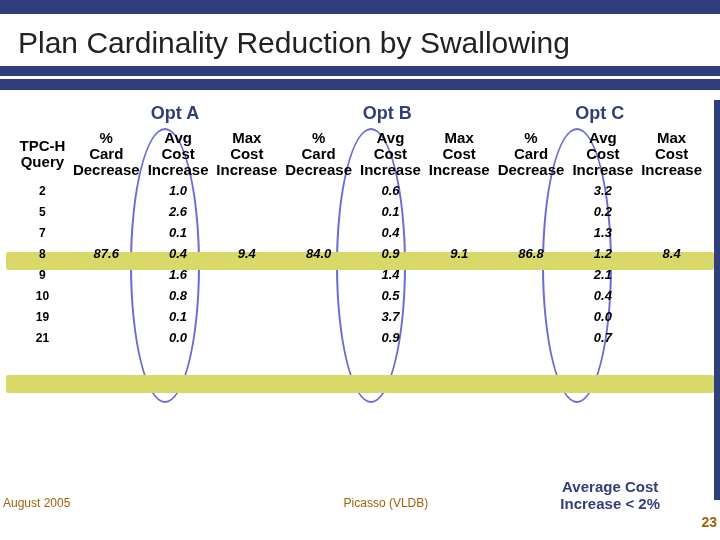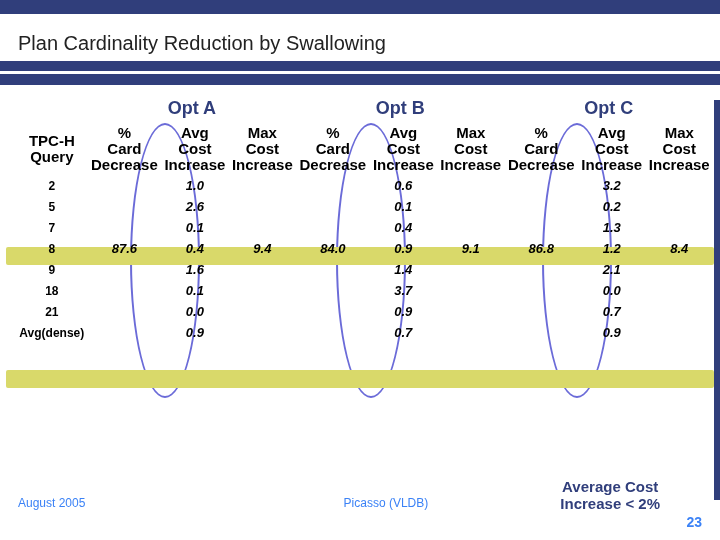--- a/index.html
+++ b/index.html
@@ -10,41 +10,41 @@
     font-family: Arial, Helvetica, sans-serif;
     position: relative;
     overflow: hidden;
   }
   .topband {
     background: #303e7b;
     height: 14px;
     width: 100%;
   }
   .title {
-    font-size: 20px;
+    font-size: 30px;
     color: #222;
-    padding: 18px 18px 6px 18px;
+    padding: 12px 18px 6px 18px;
     border-radius: 15px;
   }
   .ruleband {
     height: 24px;
     background: #303e7b;
     width: 100%;
     position: relative;
   }
   .ruleband::after{
     content:"";
     position:absolute;
     left:0; right:0;
     top:10px;
     height:3px;
     background:#fff;
   }
   .slide {
-    padding: 10px 7px 0 16px;
+    padding: 10px 14px 0 16px;
     position: relative;
   }
   table.data {
     border-collapse: collapse;
     width: 100%;
     font-size: 11px;
   }
   table.data th, table.data td {
     text-align: center;
     padding: 3px 2px;
@@ -81,23 +81,23 @@
     border-radius: 50%;
     z-index: -1;
   }
   .footer {
     position: absolute;
     bottom: 10px;
     left: 0; right: 0;
     display: flex;
     align-items: center;
     justify-content: space-between;
-    padding: 0 18px;
+    padding: 0 3px;
     font-size: 12px;
-    color: #3b82f6;
+    color: #a16207;
   }
   .footnum { font-size: 14px; font-weight: bold; margin-top: 38px; }
   .callout {
     position: absolute;
     right: 60px;
     bottom: 28px;
     font-size: 15px;
     font-weight: bold;
     color: #303e7b;
     text-align: center;
@@ -203,53 +203,53 @@
           <td class="vcell">1.6</td>
           <td></td>
       <td></td>
           <td class="vcell">1.4</td>
           <td></td>
       <td></td>
           <td class="vcell">2.1</td>
           <td></td>
     </tr>
     <tr>
-      <td class="qcell">18</td>
+      <td class="qcell">10</td>
+      <td></td>
+          <td class="vcell">0.8</td>
+          <td></td>
+      <td></td>
+          <td class="vcell">0.5</td>
+          <td></td>
+      <td></td>
+          <td class="vcell">0.4</td>
+          <td></td>
+    </tr>
+    <tr>
+      <td class="qcell">19</td>
       <td></td>
           <td class="vcell">0.1</td>
           <td></td>
       <td></td>
           <td class="vcell">3.7</td>
           <td></td>
       <td></td>
           <td class="vcell">0.0</td>
           <td></td>
     </tr>
     <tr>
       <td class="qcell">21</td>
       <td></td>
           <td class="vcell">0.0</td>
           <td></td>
       <td></td>
           <td class="vcell">0.9</td>
           <td></td>
       <td></td>
           <td class="vcell">0.7</td>
-          <td></td>
-    </tr>
-    <tr>
-      <td class="avgcell">Avg(dense)</td>
-      <td></td>
-          <td class="vcell">0.9</td>
-          <td></td>
-      <td></td>
-          <td class="vcell">0.7</td>
-          <td></td>
-      <td></td>
-          <td class="vcell">0.9</td>
           <td></td>
     </tr>
   </tbody>
     </table>
 </div>
 
 <div class="callout">
   <span style="white-space:pre-line;">Average Cost
 Increase &lt; 2%</span>
 </div>

